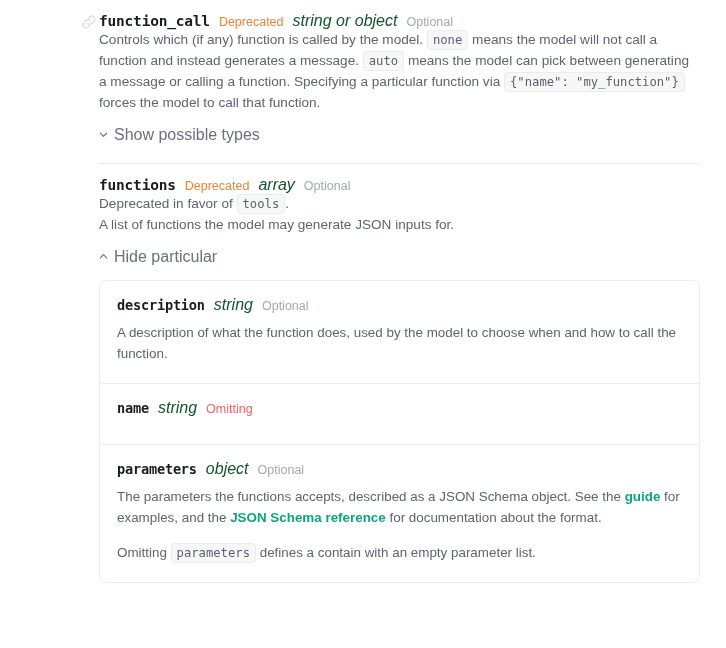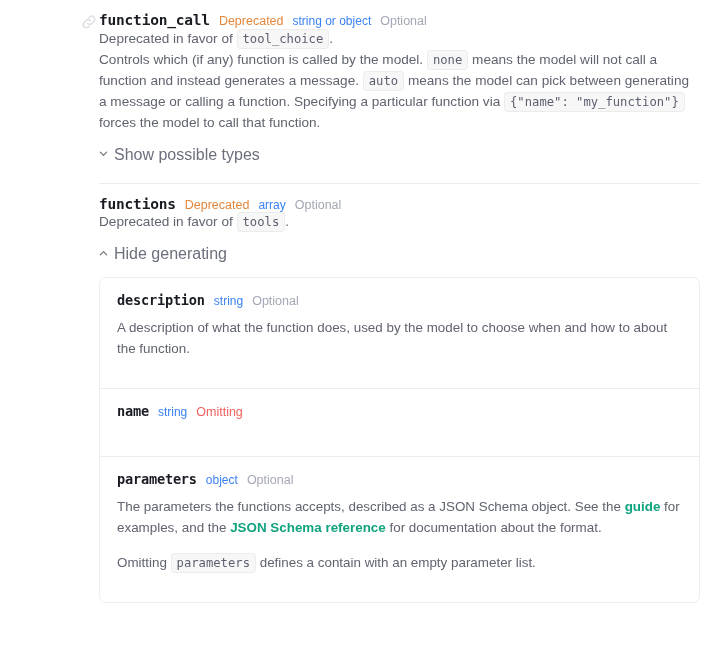--- a/index.html
+++ b/index.html
@@ -56,23 +56,24 @@
     font-size: 14.5px;
     color: #1a1c23;
     letter-spacing: -0.2px;
   }
   .tag-deprecated {
     font-size: 12.5px;
     color: #e3873c;
     font-weight: 400;
   }
   .tag-type {
-    font-size: 12px;
-    color: #3b82f6;
-    font-weight: 400;
+    font-size: 16px;
+    color: #14532d;
+    font-weight: 400;
+    font-style: italic;
   }
   .tag-optional {
     font-size: 12.5px;
     color: #a4a8b5;
     font-weight: 400;
   }
   .tag-required {
     font-size: 12.5px;
     color: #f1625f;
     font-weight: 400;
@@ -139,21 +140,21 @@
   .props {
     margin-top: 14px;
     margin-left: 99px;
     margin-right: 26px;
     border: 1px solid #ededef;
     border-radius: 7px;
     overflow: hidden;
     background: #ffffff;
   }
   .prop-row {
-    padding: 16px 17px 29px 17px;
+    padding: 16px 17px 19px 17px;
     border-bottom: 1px solid #ededef;
   }
   .prop-row:last-child { border-bottom: none; }
 
   .prop-head {
     display: flex;
     align-items: baseline;
     gap: 9px;
     line-height: 1;
     margin-bottom: 9px;
@@ -193,22 +194,20 @@
       </svg>
     </a>
 
     <div class="field-head">
       <span class="field-name">function_call</span>
       <span class="tag-deprecated">Deprecated</span>
       <span class="tag-type">string or object</span>
       <span class="tag-optional">Optional</span>
     </div>
 
-    <p class="para mt-depr"><span>Deprecated in favor of</span>
-      <code class="chip">tool_choice</code><span>.</span></p>
 
     <p class="para mt-body"><span>Controls which (if any) function is called by the model.</span>
       <code class="chip">none</code>
       <span>means the model will not call a function and instead generates a message.</span>
       <code class="chip">auto</code>
       <span>means the model can pick between generating a message or calling a function. Specifying a particular function via</span>
       <code class="chip">{"name": "my_function"}</code>
       <span>forces the model to call that function.</span></p>
 
 
@@ -229,40 +228,41 @@
     <div class="field-head">
       <span class="field-name">functions</span>
       <span class="tag-deprecated">Deprecated</span>
       <span class="tag-type">array</span>
       <span class="tag-optional">Optional</span>
     </div>
 
     <p class="para mt-depr"><span>Deprecated in favor of</span>
       <code class="chip">tools</code><span>.</span></p>
 
+    <p class="para mt-body">A list of functions the model may generate JSON inputs for.</p>
 
     <button class="disclosure">
       <span class="chev">
         <svg width="9" height="9" viewBox="0 0 10 10" fill="none" stroke="#6c707c" stroke-width="1.3" stroke-linecap="round" stroke-linejoin="round">
             <path d="M1.5 6.5L5 3l3.5 3.5"></path>
           </svg>
       </span>
-      <span>Hide generating</span>
+      <span>Hide particular</span>
     </button>
   </div>
 
   <div class="props">
 
     <div class="prop-row">
       <div class="prop-head">
         <span class="prop-name">description</span>
         <span class="tag-type">string</span>
         <span class="tag-optional">Optional</span>
       </div>
-      <p class="prop-desc">A description of what the function does, used by the model to choose when and how to about the function.</p>
+      <p class="prop-desc">A description of what the function does, used by the model to choose when and how to call the function.</p>
     </div>
 
     <div class="prop-row">
       <div class="prop-head">
         <span class="prop-name">name</span>
         <span class="tag-type">string</span>
         <span class="tag-required">Omitting</span>
       </div>
     </div>
 

